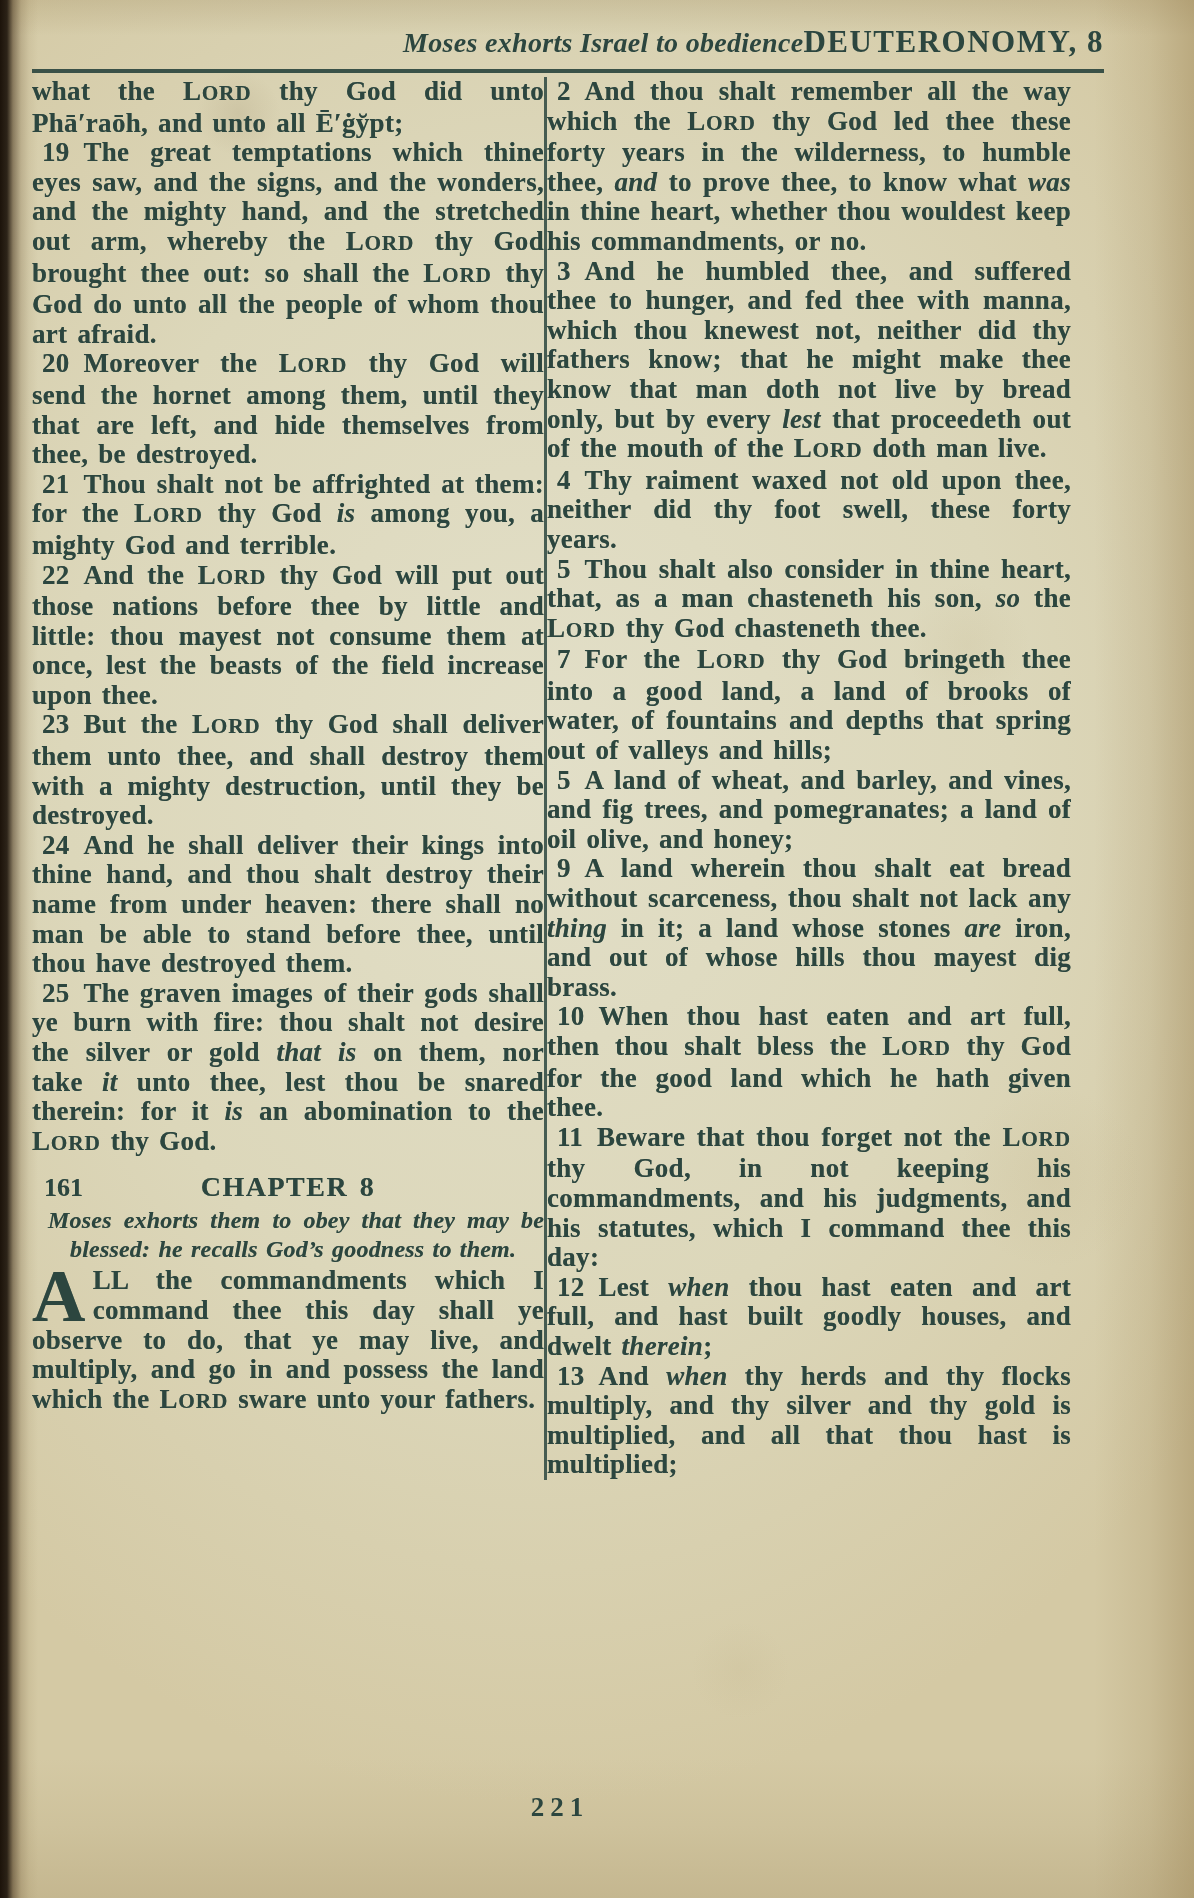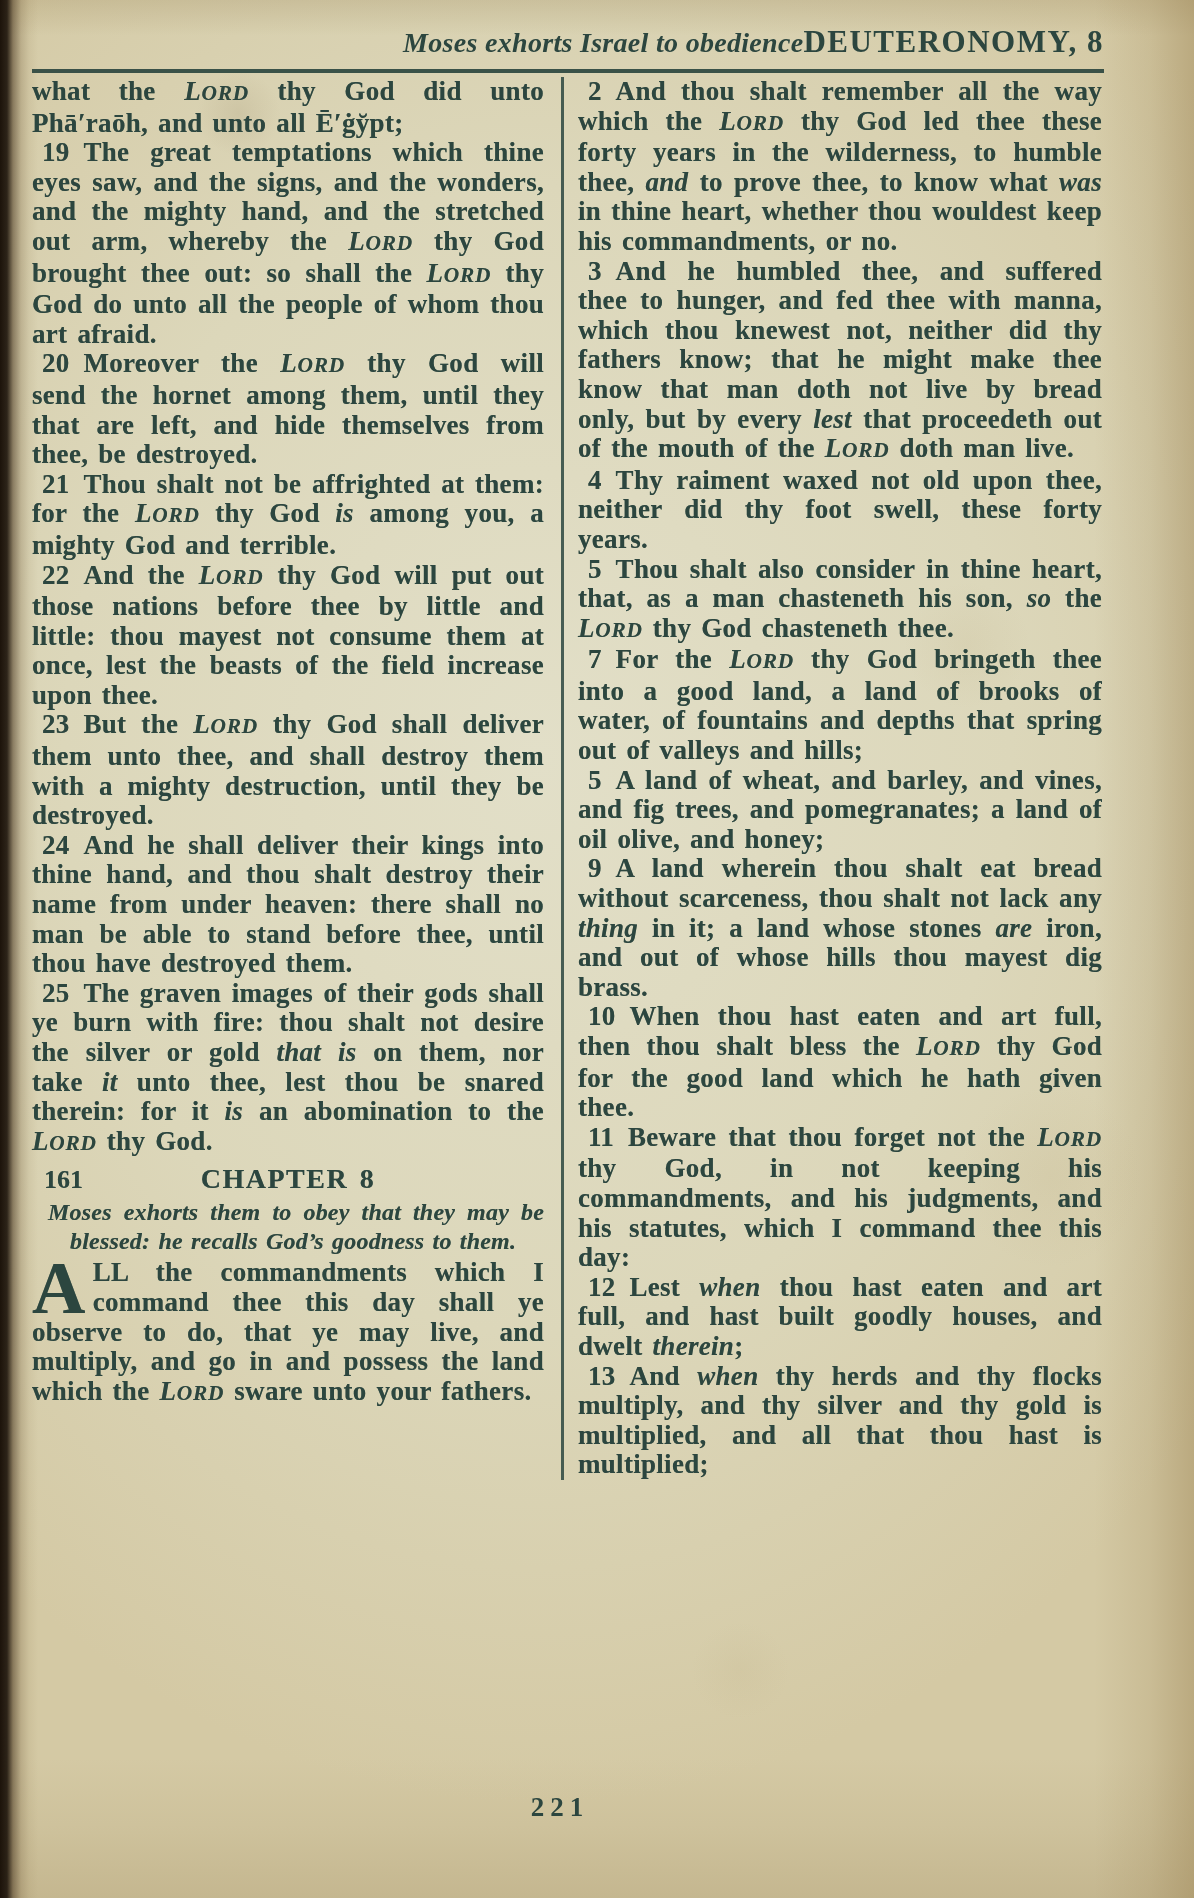--- a/index.html
+++ b/index.html
@@ -26,26 +26,26 @@
   }
   .binding{position:absolute;left:0;top:0;width:38px;height:100%;}
   .content{position:absolute;left:32px;top:24px;width:1072px;}
   .running-head{display:flex;justify-content:flex-end;align-items:baseline;}
   .rh-left{font-style:italic;font-weight:bold;font-size:28px;letter-spacing:.3px;padding-left:6px;}
   .rh-right{font-weight:bold;font-size:31px;letter-spacing:1.5px;}
   .head-rule{border-top:4px solid rgba(44,70,63,.92);margin-top:9px;}
   .cols{display:flex;margin-top:4px;align-items:stretch;}
   .col{text-align:justify;font-weight:bold;font-size:27px;line-height:29.6px;letter-spacing:.3px;word-spacing:3px;text-shadow:0 0 .5px rgba(44,70,63,.55);}
   .col-left{width:512px;}
-  .col-right{width:524px;border-left:3px solid rgba(44,70,63,.85);padding-left:14px;margin-left:17px;}
+  .col-right{width:524px;border-left:3px solid rgba(44,70,63,.85);}
   .verse{margin:0;text-indent:10px;}
   .verse.cont{text-indent:0;}
-  .lord{letter-spacing:.8px;font-style:italic;}
+  .lord{letter-spacing:.8px;}
   .lord .sm{font-size:79%;}
-  .chapter-heading{position:relative;text-align:center;font-weight:bold;font-size:28px;line-height:32px;letter-spacing:1.5px;margin:5px 0 3px 0;}
+  .chapter-heading{position:relative;text-align:center;font-weight:bold;font-size:28px;line-height:32px;letter-spacing:1.5px;margin:13px 0 3px 0;}
   .chapnum{position:absolute;left:12px;top:1px;font-size:26px;letter-spacing:0;}
   .summary{margin:0 0 2px 16px;padding-left:22px;text-indent:-22px;font-style:italic;font-size:24px;line-height:29px;letter-spacing:.2px;word-spacing:2px;}
   .dropcap{float:left;font-weight:bold;font-size:74px;line-height:57px;padding:2px 7px 0 0;text-indent:0;}
   .pageno{position:absolute;top:1792px;left:430px;width:260px;text-align:center;font-weight:bold;font-size:27px;letter-spacing:6px;}
 </style>
 </head>
 <body>
 
 <div class="page">
   <div class="binding"></div>

